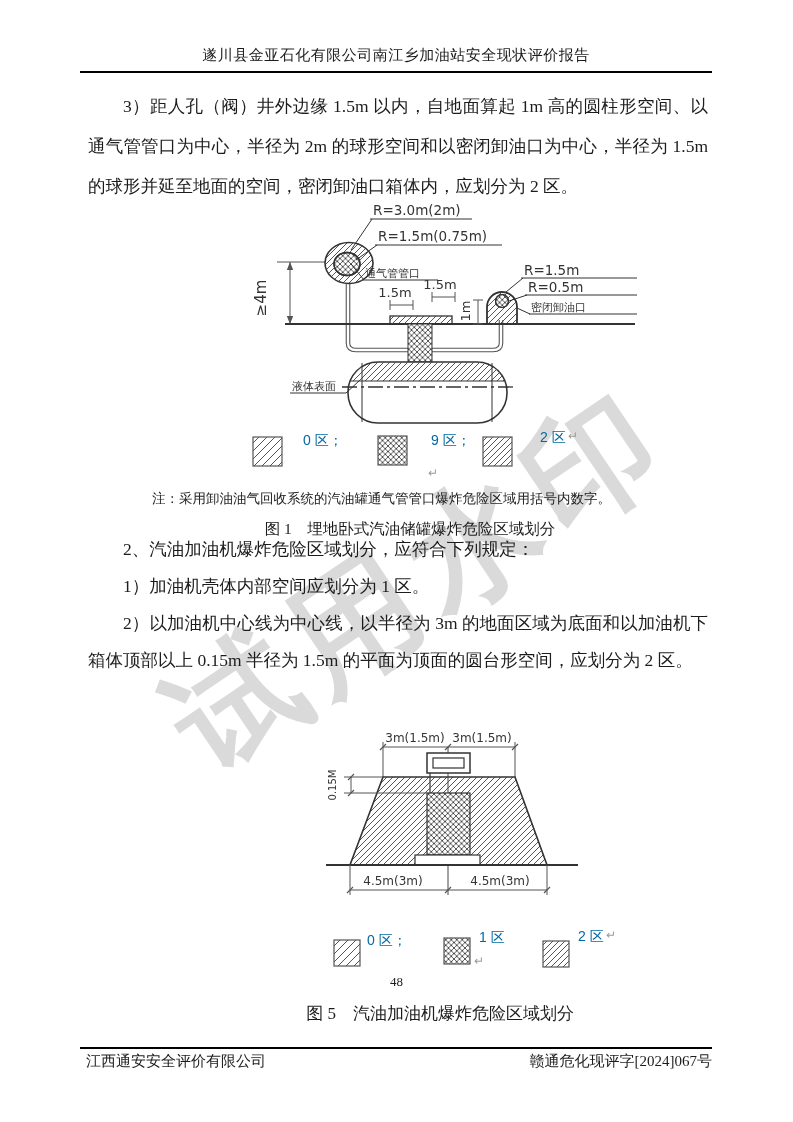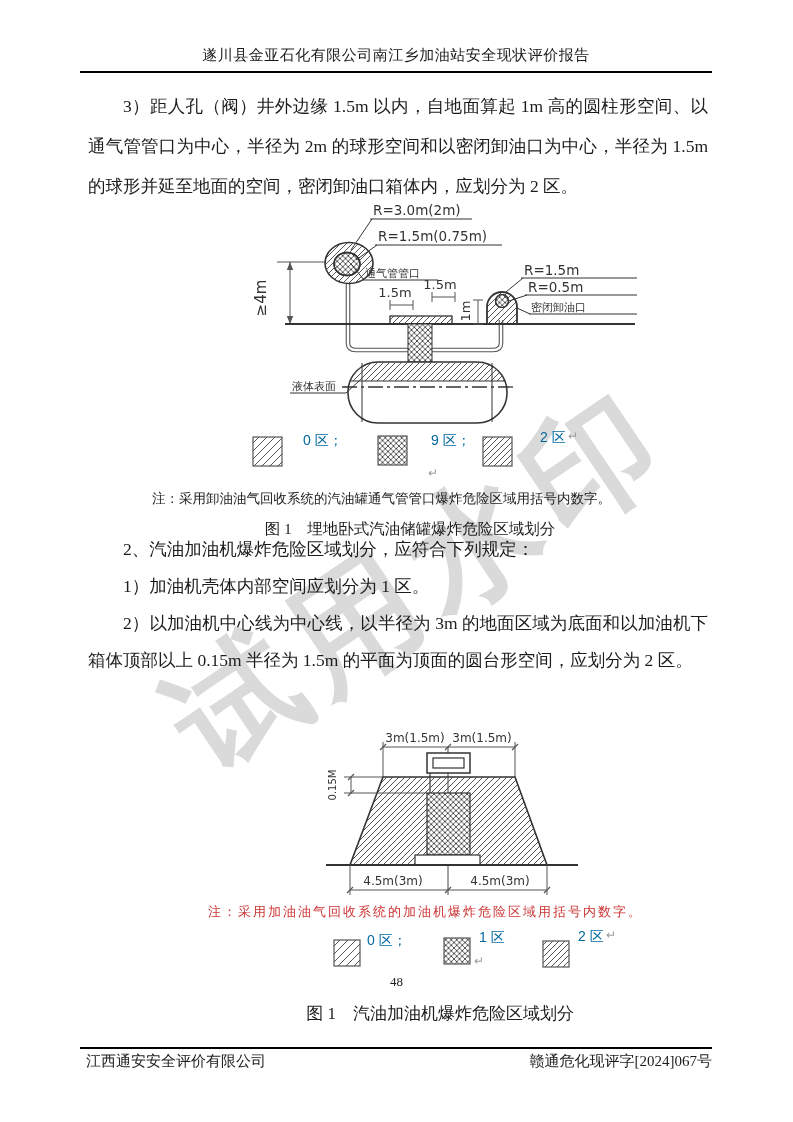--- a/index.html
+++ b/index.html
@@ -210,37 +210,36 @@
     <line x1="46" y1="137" x2="298" y2="137" stroke="#333" stroke-width="2"></line>
 
     <line x1="70" y1="137" x2="70" y2="167" stroke="#555" stroke-width="1"></line>
     <line x1="267" y1="137" x2="267" y2="167" stroke="#555" stroke-width="1"></line>
     <line x1="70" y1="162" x2="267" y2="162" stroke="#555" stroke-width="1"></line>
     <path d="M67,165 l6,-6 M165,165 l6,-6 M264,165 l6,-6" stroke="#555" stroke-width="1.2"></path>
     <text x="113" y="157" font-size="12" text-anchor="middle">4.5m(3m)</text>
     <text x="220" y="157" font-size="12" text-anchor="middle">4.5m(3m)</text>
   </svg>
 
-  <p class="note2">注：采用加油油气回收系统的加油机爆炸危险区域用括号内数字。</p>
 
   <svg class="legend-sq" style="left:333px;top:939px" width="28" height="28">
     <rect x="1" y="1" width="26" height="26" fill="url(#hd8)" stroke="#555" stroke-width="1.2"></rect>
     </svg>
   <span class="zone-label" style="left:367px;top:932px">0 区；</span>
   <svg class="legend-sq" style="left:443px;top:937px" width="28" height="28">
     <rect x="1" y="1" width="26" height="26" fill="url(#hx5)" stroke="#555" stroke-width="1.2"></rect>
     </svg>
   <span class="zone-label" style="left:479px;top:929px">1 区</span>
   <span class="pmark" style="left:474px;top:954px">↵</span>
   <svg class="legend-sq" style="left:542px;top:940px" width="28" height="28">
     <rect x="1" y="1" width="26" height="26" fill="url(#hd6)" stroke="#555" stroke-width="1.2"></rect>
     </svg>
   <span class="zone-label" style="left:578px;top:928px">2 区</span>
   <span class="pmark" style="left:606px;top:928px">↵</span>
 
-  <p class="cap" style="top:988px;left:110px;font-size:17px">图 1　汽油加油机爆炸危险区域划分</p>
+  <p class="cap" style="top:988px;left:110px;font-size:17px">图 5　汽油加油机爆炸危险区域划分</p>
 
   <div class="pagenum">48</div>
   <div class="ftr-line"></div>
   <div class="ftr-left">江西通安安全评价有限公司</div>
   <div class="ftr-right">赣通危化现评字[2024]067号</div>
 
 </div>
 
 </body></html>

